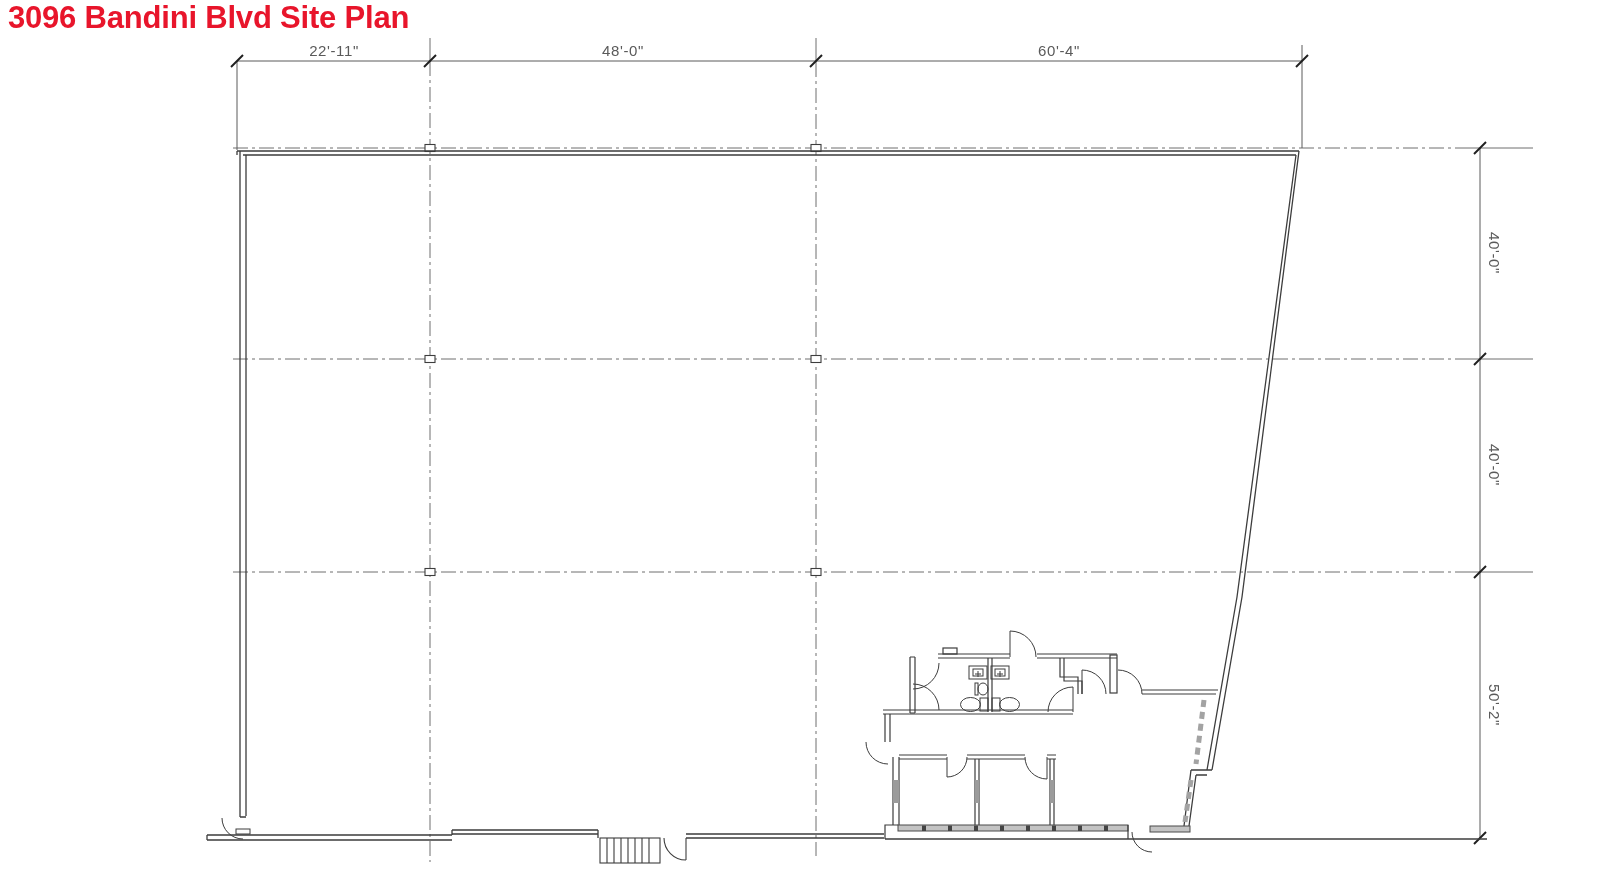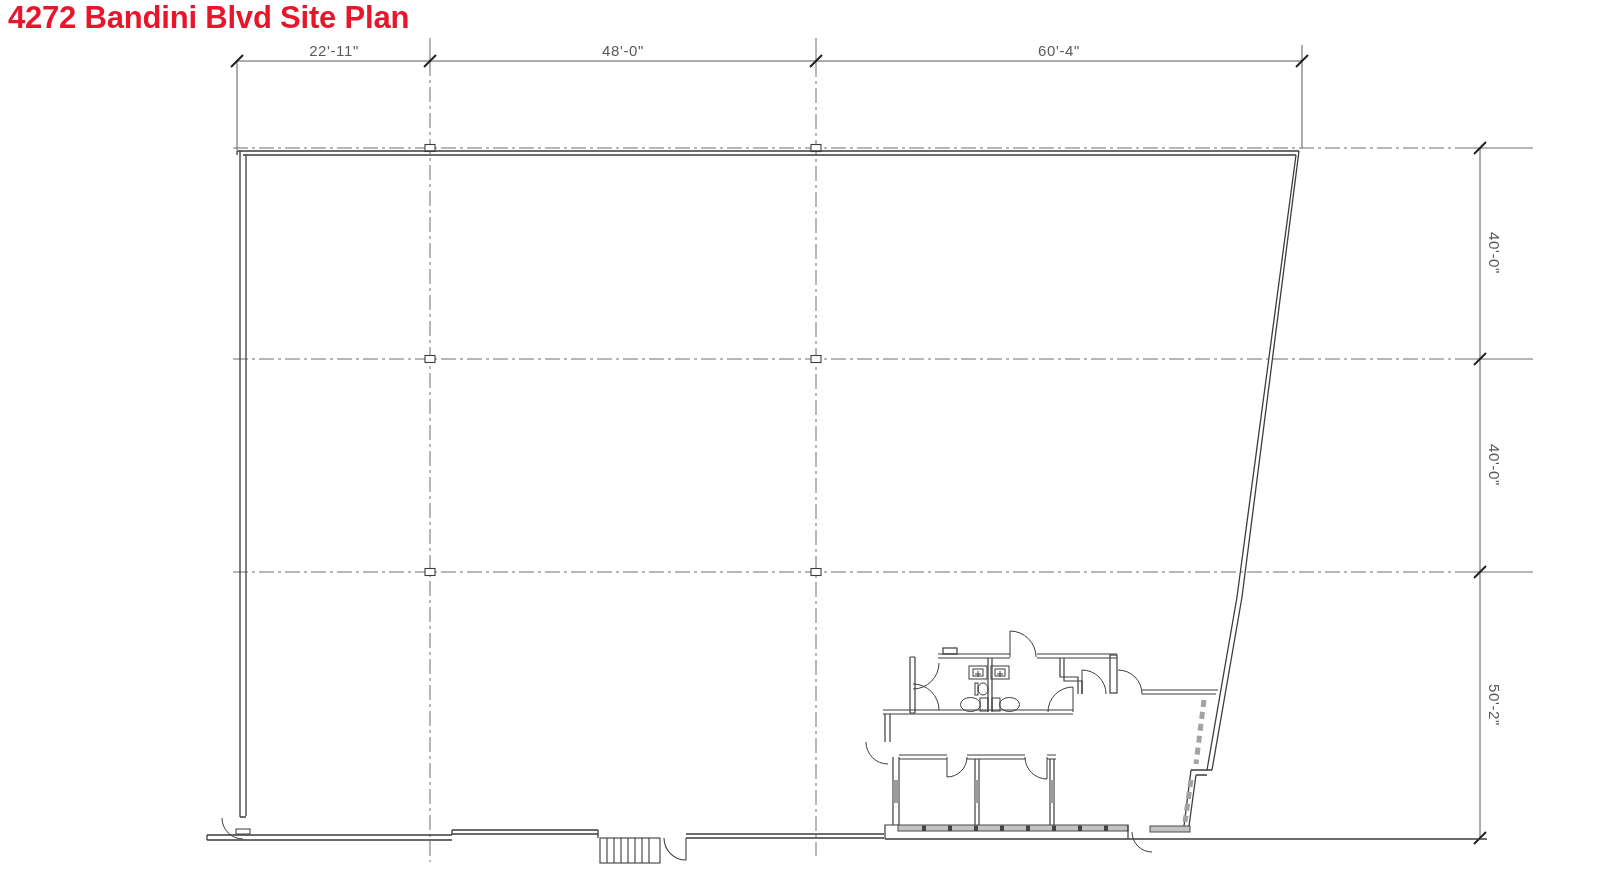--- a/index.html
+++ b/index.html
@@ -7,21 +7,21 @@
         font-family:"Liberation Sans",sans-serif;}
   .title{position:absolute;left:8px;top:0px;margin:0;font-size:31px;font-weight:700;
          letter-spacing:-0.2px;}
   svg{position:absolute;left:0;top:0;}
   .dim-text{font-family:"Liberation Sans",sans-serif;font-size:15px;letter-spacing:0.6px;}
 </style>
 </head>
 <body>
 
 <div class="page">
-  <h1 class="title" style="color:#e8152b;">4272 Bandini Blvd Site Plan</h1>
+  <h1 class="title" style="color:#e8152b;">3096 Bandini Blvd Site Plan</h1>
 
   <svg width="1600" height="871" viewBox="0 0 1600 871">
 
     <g stroke="#6f6f6f" stroke-width="1" fill="none">
       <g stroke-dasharray="15 4 3 4">
         <path d="M430 61 V862"></path>
         <path d="M816 62 V856"></path>
         <path d="M233 148 H1468"></path>
         <path d="M233 359 H1468"></path>
         <path d="M233 572 H1468"></path>

